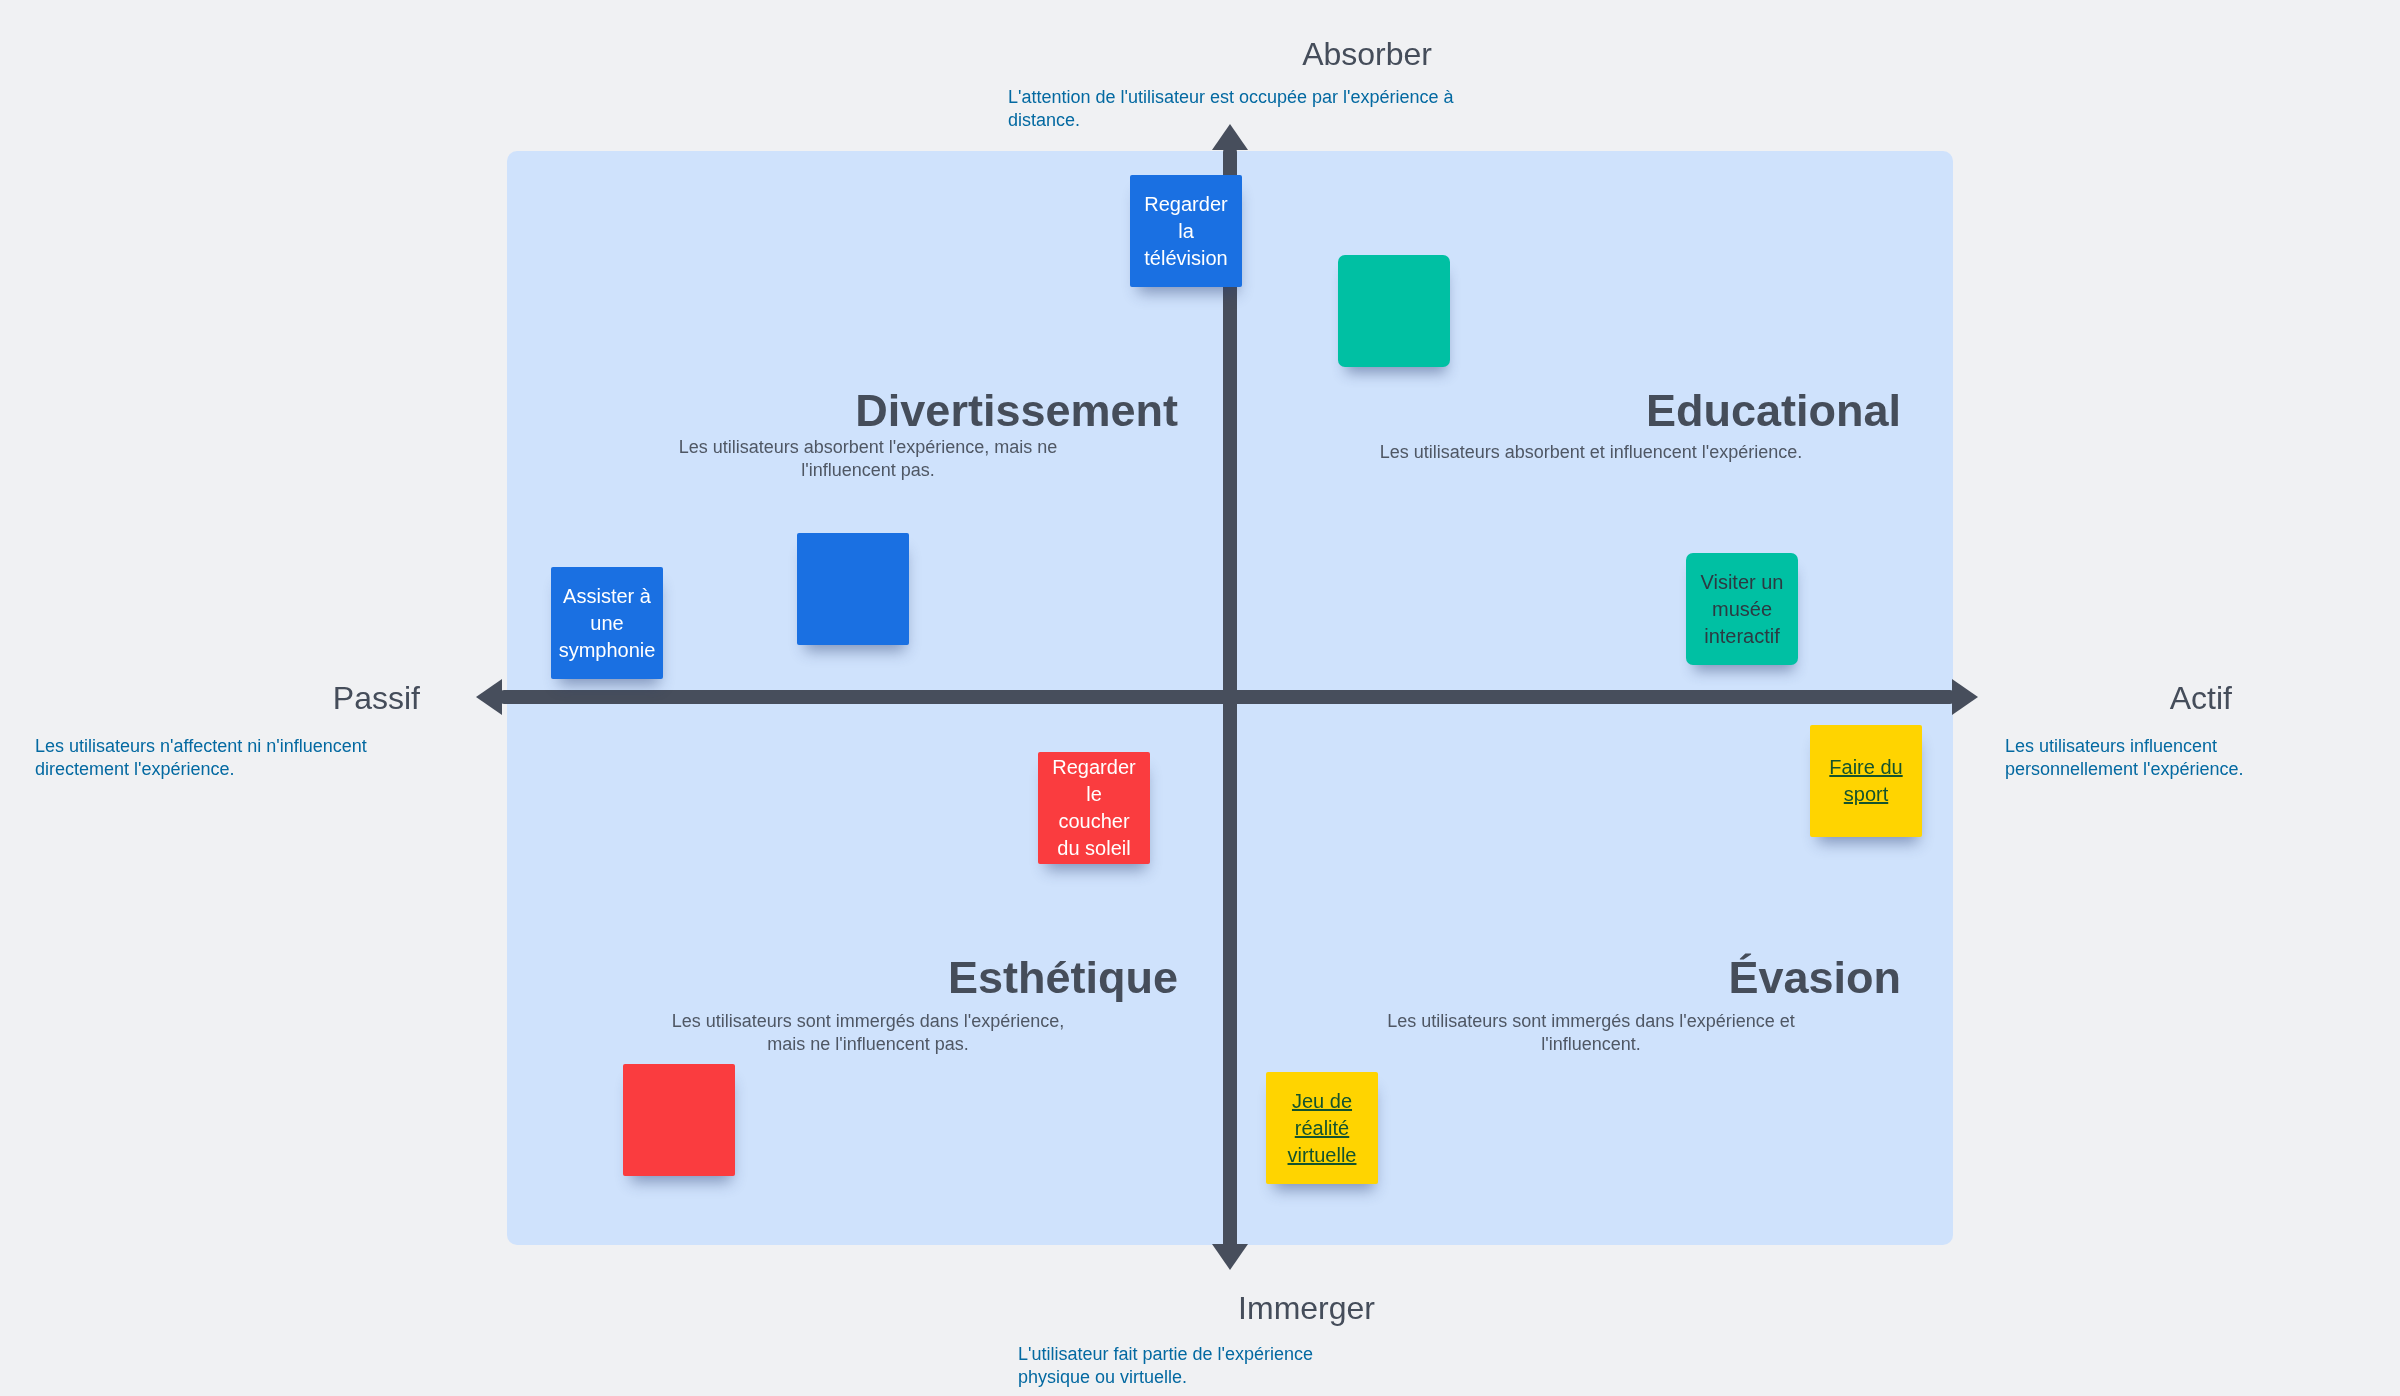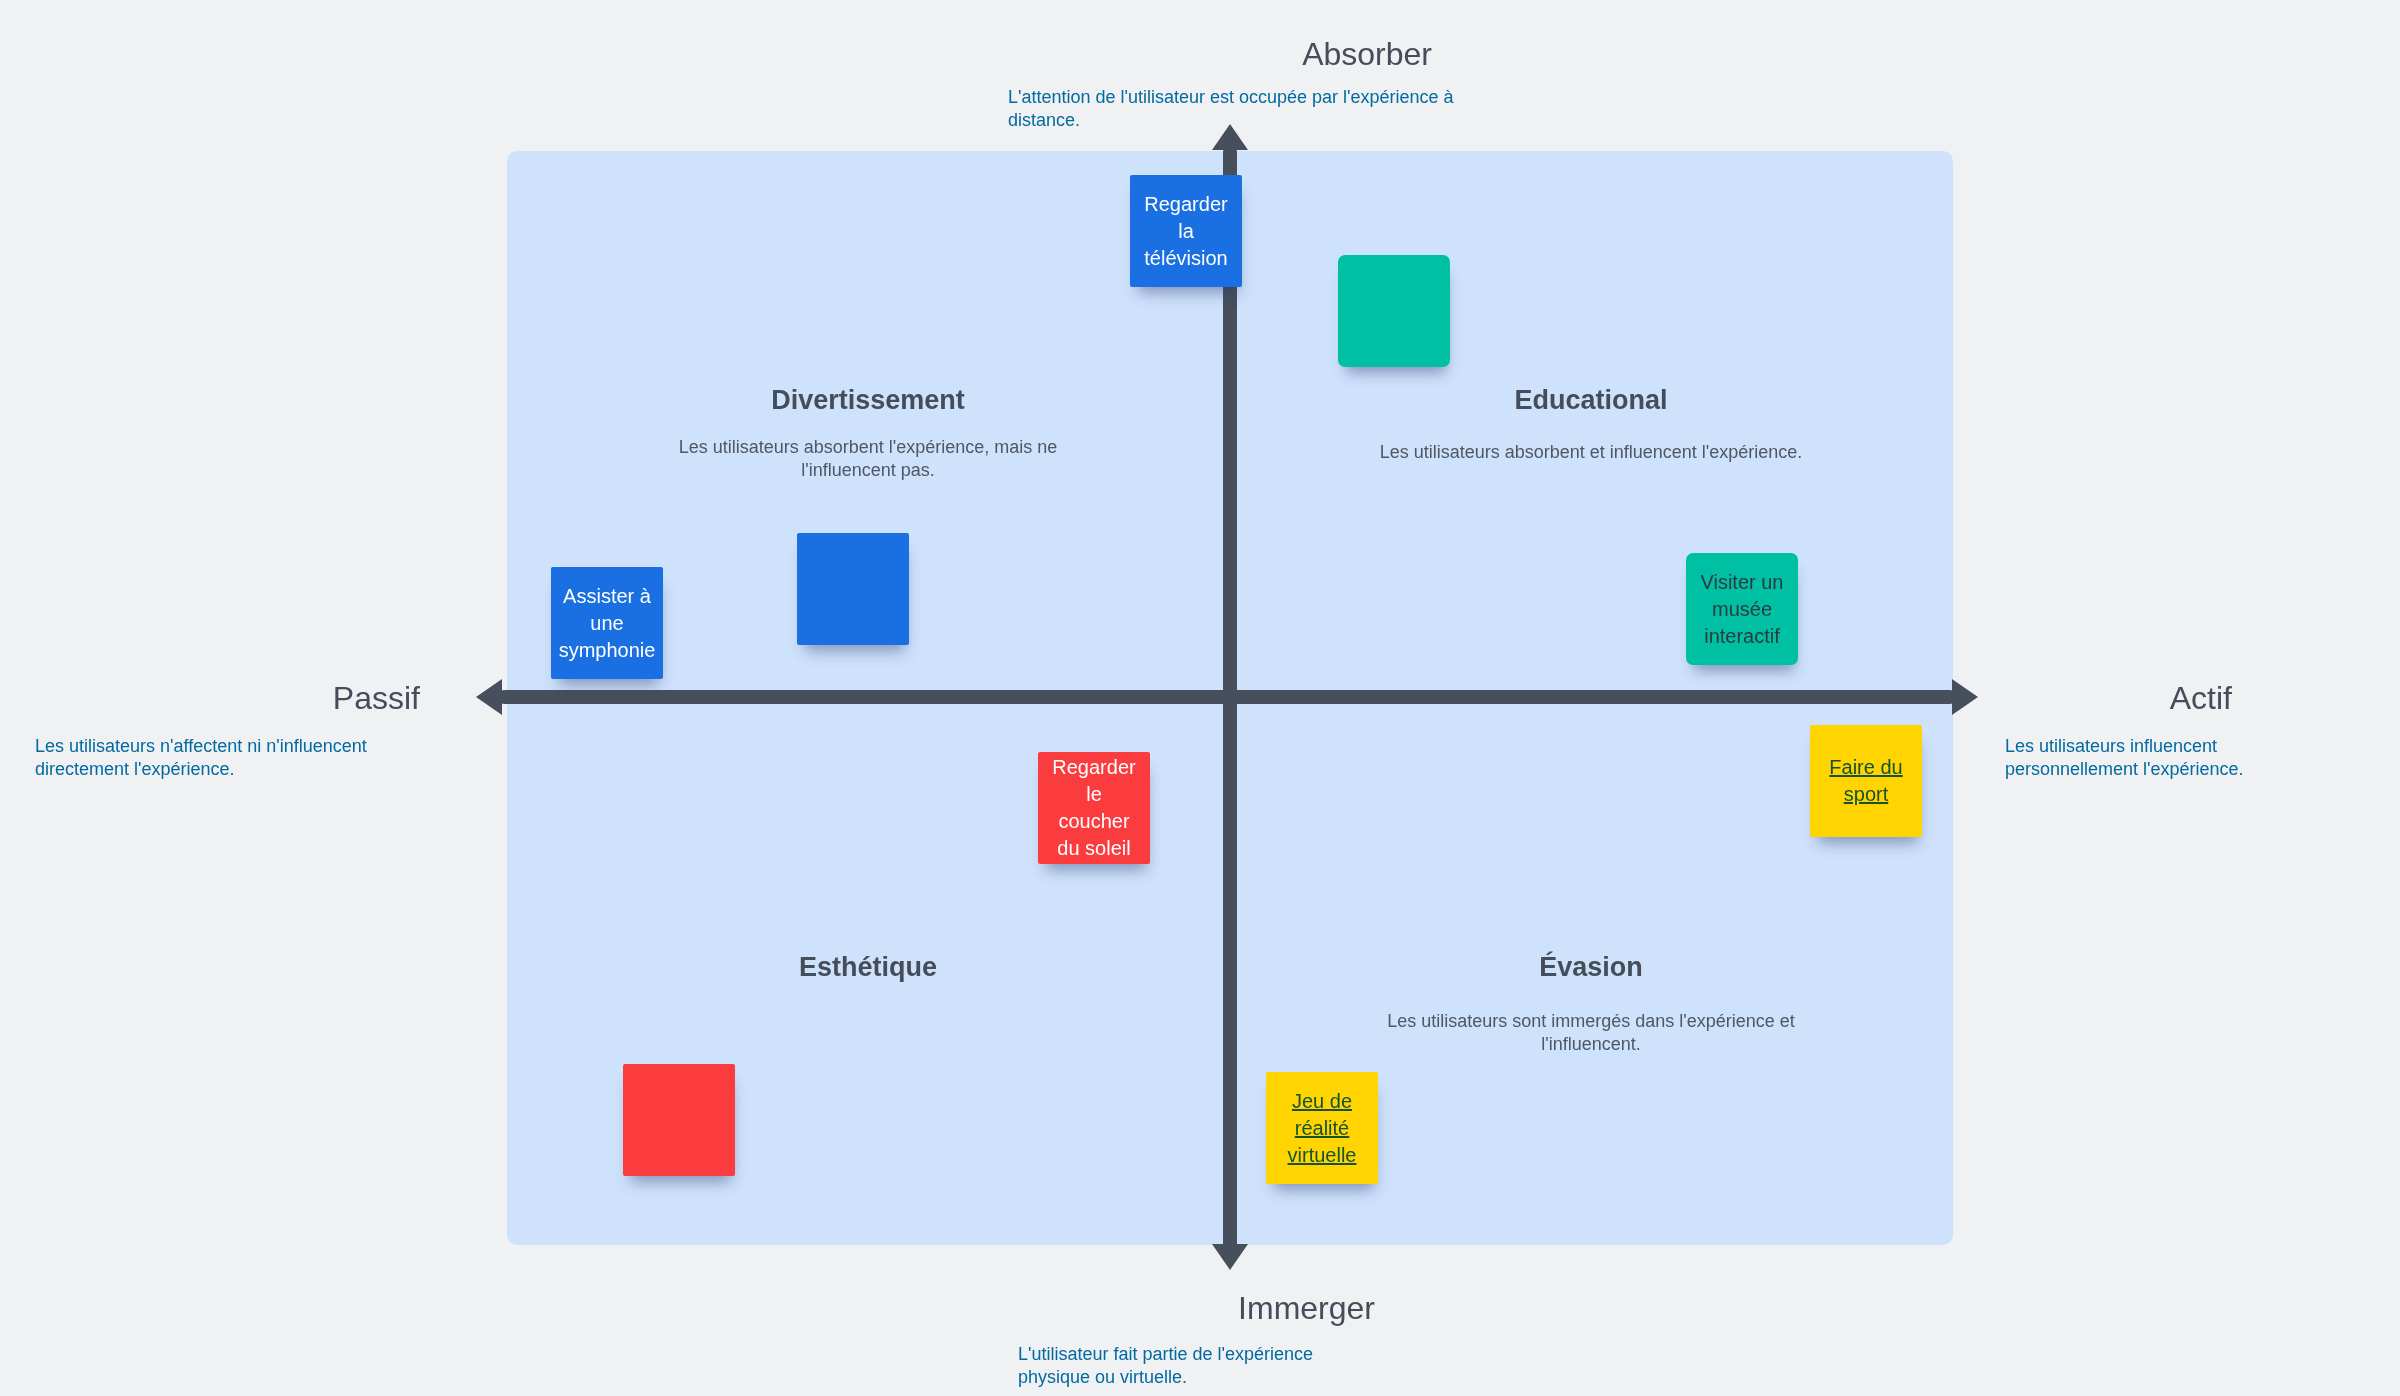--- a/index.html
+++ b/index.html
@@ -75,23 +75,23 @@
   .dsc-immerger { left: 1018px; top: 1343px; width: 370px; }
   .lbl-passif   { left: 120px;  top: 680px;  width: 300px; }
   .dsc-passif   { left: 35px;   top: 735px;  width: 400px; }
   .lbl-actif    { left: 2032px; top: 680px;  width: 200px; }
   .dsc-actif    { left: 2005px; top: 735px;  width: 320px; }
 
   
   .quad-title {
     position: absolute;
     font-weight: bold;
-    font-size: 27px;
+    font-size: 45px;
     color: #454d5a;
-    text-align: center;
+    text-align: right;
     width: 620px;
   }
   .quad-desc {
     position: absolute;
     font-size: 18px;
     line-height: 1.3;
     color: #4f5764;
     text-align: center;
     width: 430px;
   }
@@ -166,20 +166,21 @@
   <div class="axis-label lbl-actif">Actif</div>
   <div class="axis-desc dsc-actif">Les utilisateurs influencent personnellement l'expérience.</div>
 
   <div class="quad-title ttl-divertissement">Divertissement</div>
   <div class="quad-desc dsc-divertissement">Les utilisateurs absorbent l'expérience, mais ne l'influencent pas.</div>
 
   <div class="quad-title ttl-educational">Educational</div>
   <div class="quad-desc dsc-educational">Les utilisateurs absorbent et influencent l'expérience.</div>
 
   <div class="quad-title ttl-esthetique">Esthétique</div>
+  <div class="quad-desc dsc-esthetique">Les utilisateurs sont immergés dans l'expérience, mais ne l'influencent pas.</div>
 
   <div class="quad-title ttl-evasion">Évasion</div>
   <div class="quad-desc dsc-evasion">Les utilisateurs sont immergés dans l'expérience et l'influencent.</div>
 
   <div class="note note-blue pos-regarder-tv">
     <span class="note-text">Regarder la télévision</span>
   </div>
 
   <div class="note note-teal pos-teal-blank">
     <span class="note-text"></span>

